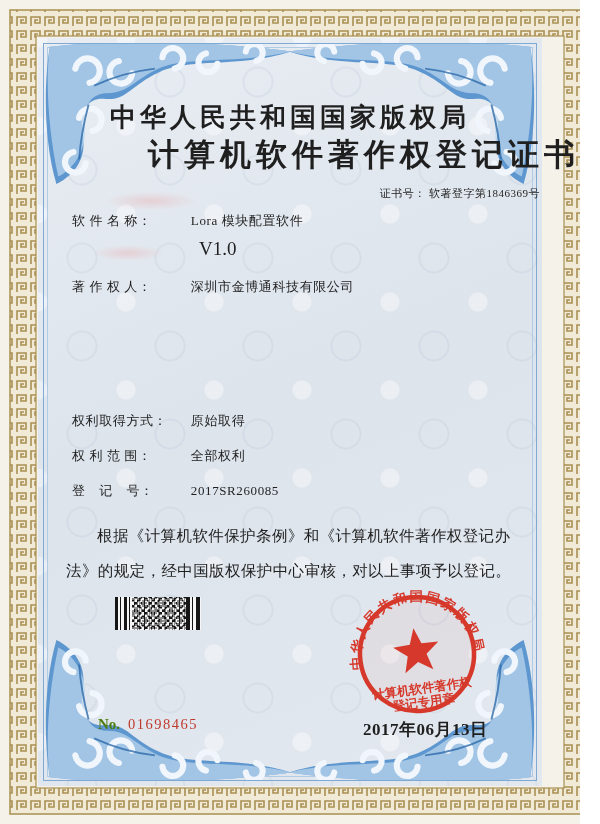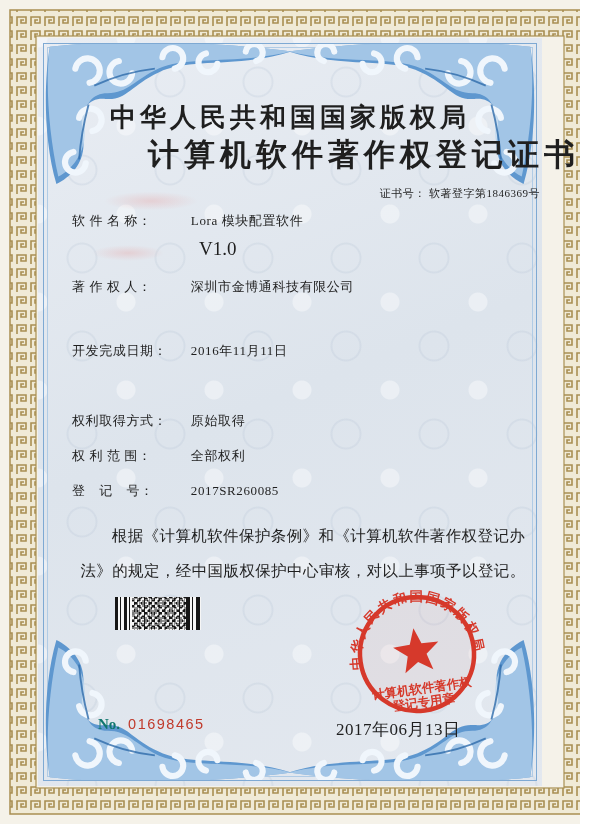--- a/index.html
+++ b/index.html
@@ -40,36 +40,36 @@
   .certno{
     position:absolute; top:186px; left:300px; width:240px; text-align:right;
     font-size:11px; letter-spacing:0.5px; white-space:nowrap;
   }
   .row{position:absolute; left:72px; font-size:13px; font-weight:400; letter-spacing:0.6px; white-space:nowrap;}
   .row .lbl{display:inline-block; min-width:112px;}
   .row .val{margin-left:3px;}
   .val2{position:absolute; left:199px; font-size:19px; font-weight:400;}
   .statement{
     position:absolute; top:518px; left:66px; width:474px;
-    font-size:15.5px; font-weight:500; line-height:35px; text-indent:2em; letter-spacing:0.4px;text-align:center;
+    font-size:15.5px; font-weight:500; line-height:35px; text-indent:2em; letter-spacing:0.4px;
   }
   .barcode{position:absolute; left:115px; top:597px; width:86px; height:33px; display:flex; background:#f6f6f6;}
   .bc-left{width:17px; height:100%;
     background:repeating-linear-gradient(90deg,#161616 0 3px,#f6f6f6 3px 5px,#161616 5px 6px,#f6f6f6 6px 9px);}
   .bc-mid{flex:1; height:100%; position:relative;
     background:repeating-conic-gradient(#161616 0% 25%, #f5f5f5 0% 50%); background-size:5px 5px;}
   .bc-mid::after{content:""; position:absolute; inset:0; opacity:0.55;
     background:repeating-conic-gradient(#161616 0% 25%, #f5f5f5 0% 50%); background-size:7px 7px; background-position:2px 1px;}
   .bc-right{width:15px; height:100%;
     background:repeating-linear-gradient(90deg,#161616 0 4px,#f6f6f6 4px 6px,#161616 6px 7px,#f6f6f6 7px 10px);}
   .serial{position:absolute; left:98px; top:716px; font-size:15px; white-space:nowrap;}
-  .serial .no-lbl{font-weight:700; color:#0f766e; margin-right:8px;}
-  .serial .no-num{color:#c03a2b; font-family:Liberation Sans, sans-serif; font-size:14.5px; letter-spacing:1.5px;}
+  .serial .no-lbl{font-weight:700; color:#4d7c0f; margin-right:8px;}
+  .serial .no-num{color:#c03a2b; font-family:Liberation Serif, serif; font-size:14.5px; letter-spacing:1.5px;}
   .seal{position:absolute; left:337px; top:574px; width:160px; height:160px; pointer-events:none;}
-  .issue-date{position:absolute; left:336px; top:718px; font-size:17px; font-weight:400; letter-spacing:0.5px; white-space:nowrap;}
+  .issue-date{position:absolute; left:363px; top:718px; font-size:17px; font-weight:700; letter-spacing:0.5px; white-space:nowrap;}
 </style>
 </head>
 <body>
 
 <div class="page">
 
   <svg class="frame-svg" viewBox="0 0 600 824" aria-hidden="true">
     <defs>
       <pattern id="gk" width="14" height="14" patternUnits="userSpaceOnUse">
         <rect width="14" height="14" fill="#f0ead6"></rect>
@@ -131,24 +131,20 @@
     <span class="lbl">软 件 名 称：</span>
     <span class="val">Lora 模块配置软件</span>
   </div>
   <div class="val2" style="top:238px">V1.0</div>
 
   <div class="row" style="top:278px">
     <span class="lbl">著 作 权 人：</span>
     <span class="val">深圳市金博通科技有限公司</span>
   </div>
 
-  <div class="row" style="top:342px">
-    <span class="lbl">开发完成日期：</span>
-    <span class="val">2016年11月11日</span>
-  </div>
 
 
   <div class="row" style="top:412px">
     <span class="lbl">权利取得方式：</span>
     <span class="val">原始取得</span>
   </div>
 
   <div class="row" style="top:447px">
     <span class="lbl">权 利 范 围：</span>
     <span class="val">全部权利</span>

